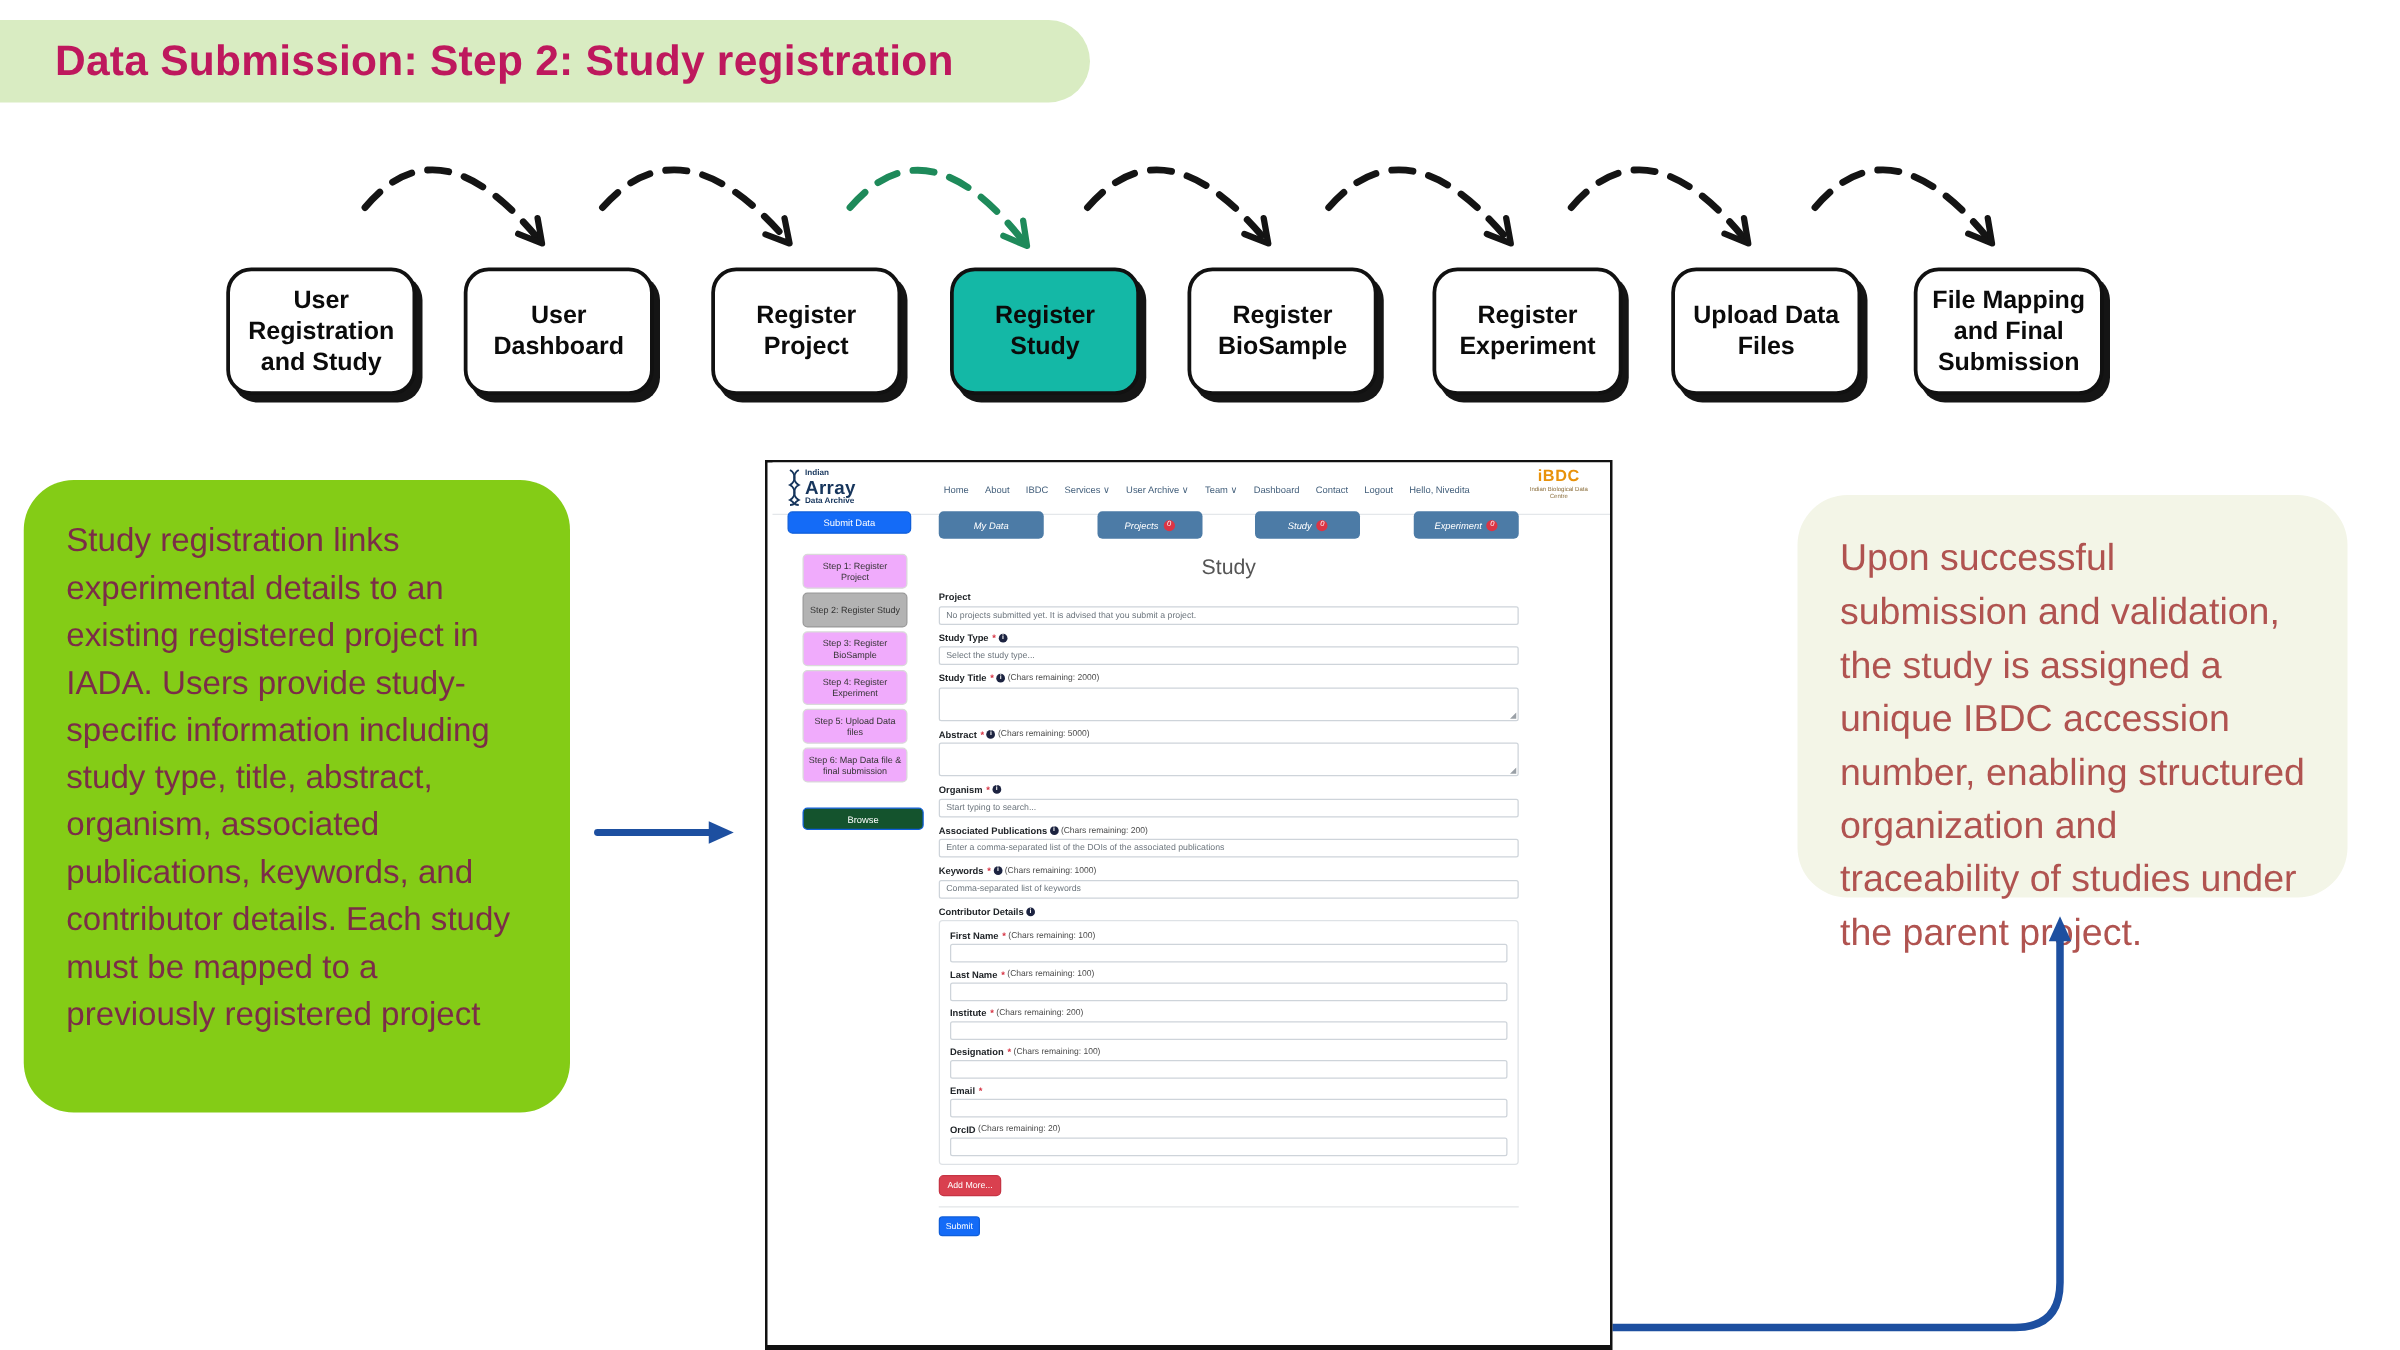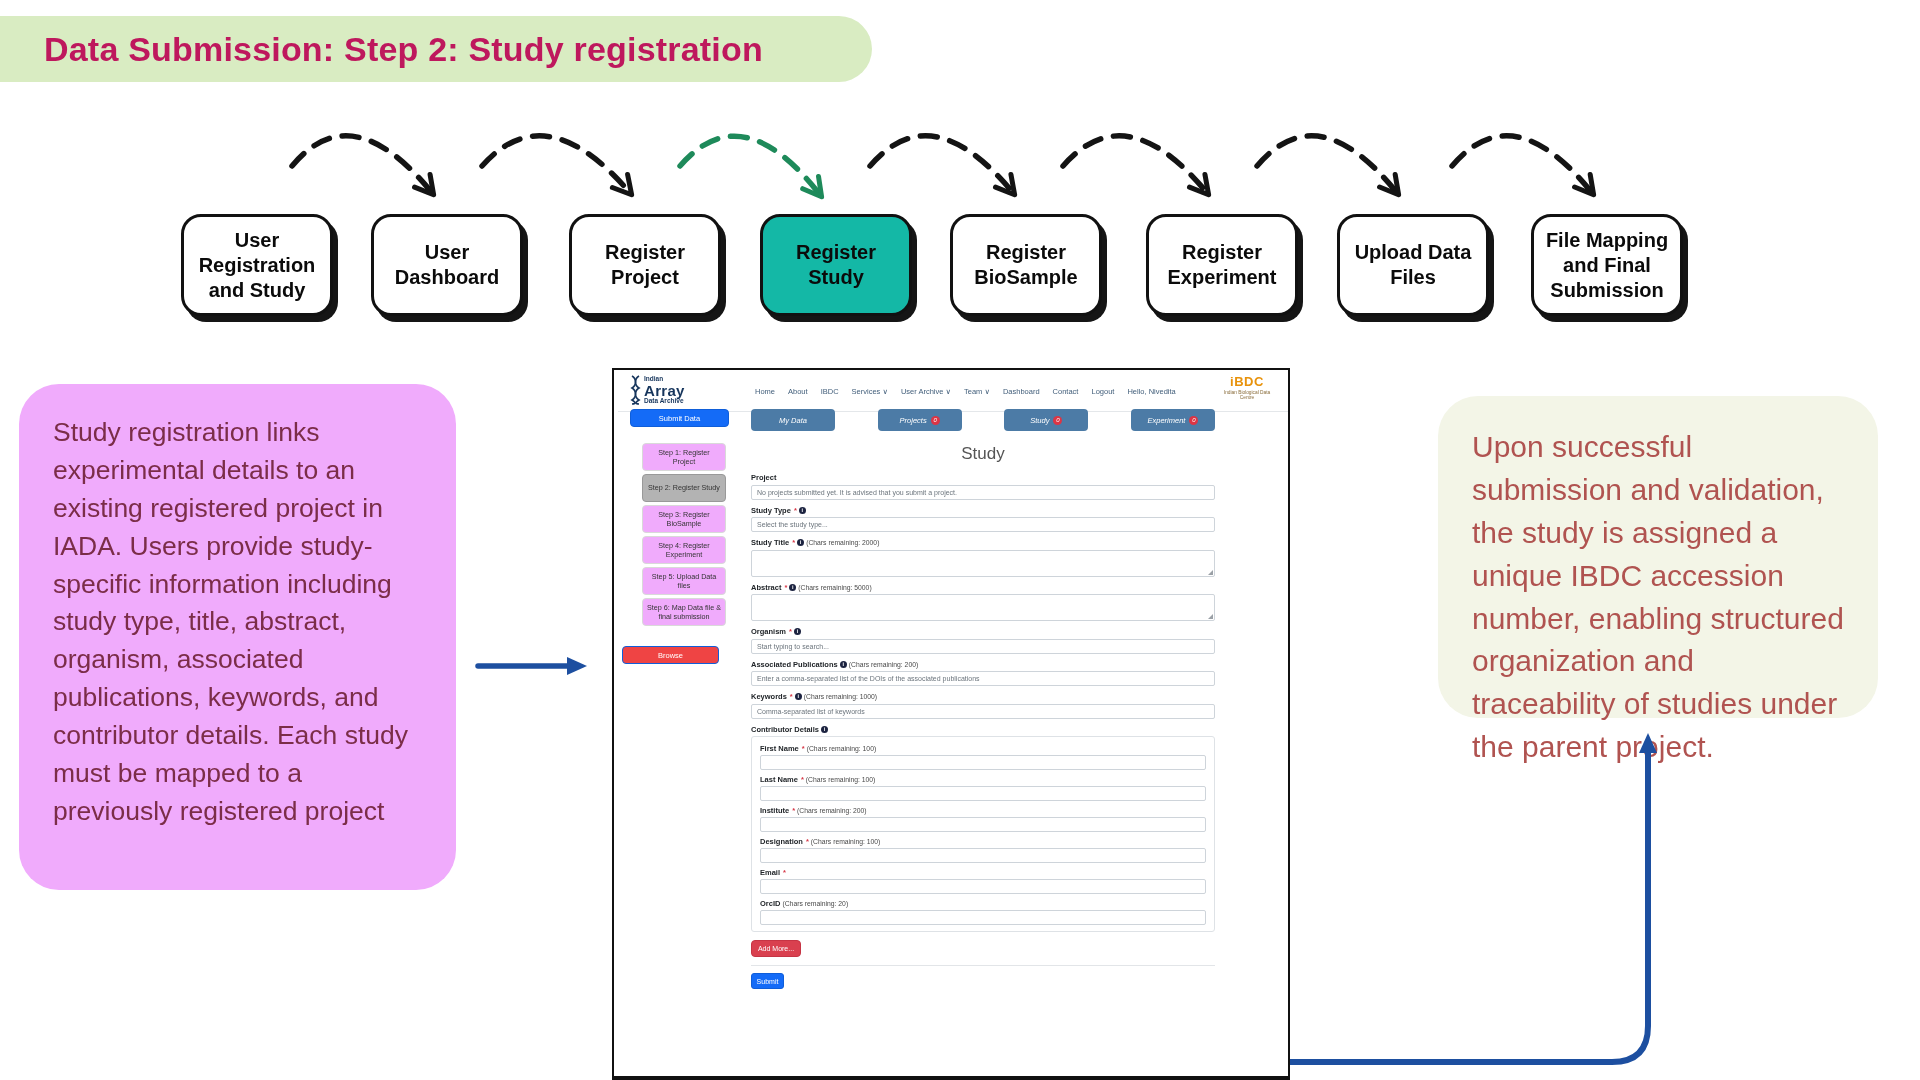--- a/index.html
+++ b/index.html
@@ -17,21 +17,21 @@
     background:#fff; border:3px solid #111; border-radius:20px;
     box-shadow:5px 6px 0 0 #151515; display:flex; align-items:center; justify-content:center;
     text-align:center; padding:6px 8px; }
   .flow-box span { font-size:20px; font-weight:700; color:#0b0b0b; line-height:1.25; }
   .flow-box.active { background:#14b8a6; }
   #flow-arrows { position:absolute; left:0; top:0; width:1920px; height:340px; pointer-events:none; }
   #page-arrows { position:absolute; left:0; top:0; width:1920px; height:1080px; pointer-events:none; }
 
   
   .callout { position:absolute; border-radius:40px; padding:30px 34px; }
-  .callout-left { left:19px; top:384px; width:437px; height:506px; background:#f0abfc; }
+  .callout-left { left:19px; top:384px; width:437px; height:506px; background:#84cc16; }
   .callout-left p { font-size:26.5px; line-height:1.43; color:#7b2d48; }
   .callout-right { left:1438px; top:396px; width:440px; height:322px; background:#f3f5e7; }
   .callout-right p { font-size:30px; line-height:1.43; color:#b05350; }
 
   
   .app { position:absolute; left:612px; top:368px; width:678px; height:712px;
     background:#fff; border:2px solid #111; border-bottom-width:4px; font-family:"Liberation Sans",sans-serif; }
 
   
   .app-header { position:absolute; left:4px; top:0; right:0; height:42px; background:#fff; border-bottom:1px solid #e4e7ea; }
@@ -47,21 +47,21 @@
   .logo-right .lr-cap { font-size:4.8px; color:#8a6d3b; display:block; }
 
   
   .side-submit { position:absolute; left:16px; top:39px; width:99px; height:18px; background:#146bf7;
     border:1px solid #0f5ed9; border-radius:4px; color:#fff; font-size:7.5px; display:flex; align-items:center; justify-content:center; }
   .steps { position:absolute; left:28px; top:73px; width:84px; display:flex; flex-direction:column; gap:3px; }
   .step-card { background:#f0abfc; border:1px solid #d9d9d9; border-radius:4px; min-height:28px;
     display:flex; align-items:center; justify-content:center; text-align:center; padding:3px 4px; }
   .step-card span { font-size:7.2px; color:#333; line-height:1.3; }
   .step-card.active { background:#b3b3b3; border-color:#999; }
-  .side-browse { position:absolute; left:8px; top:276px; width:97px; height:18px; background:#ef4444;
+  .side-browse { position:absolute; left:28px; top:276px; width:97px; height:18px; background:#14532d;
     border:1px solid #0f5ed9; border-radius:4px; color:#fff; font-size:7.5px; display:flex; align-items:center; justify-content:center; }
 
   
   .main { position:absolute; left:137px; top:39px; width:464px; }
   .tabs { display:flex; justify-content:space-between;font-style:italic; }
   .tab { width:84px; height:22px; background:#4c7ba6; border-radius:4px; color:#fff; font-size:7.5px;
     display:flex; align-items:center; justify-content:center; gap:4px; }
   .badge { width:9px; height:9px; background:#dc3545; border-radius:50%; color:#fff; font-size:6px;
     display:inline-flex; align-items:center; justify-content:center; }
   .h-study { text-align:center; font-size:17px; font-weight:400; color:#555; margin:13px 0 9px; }

